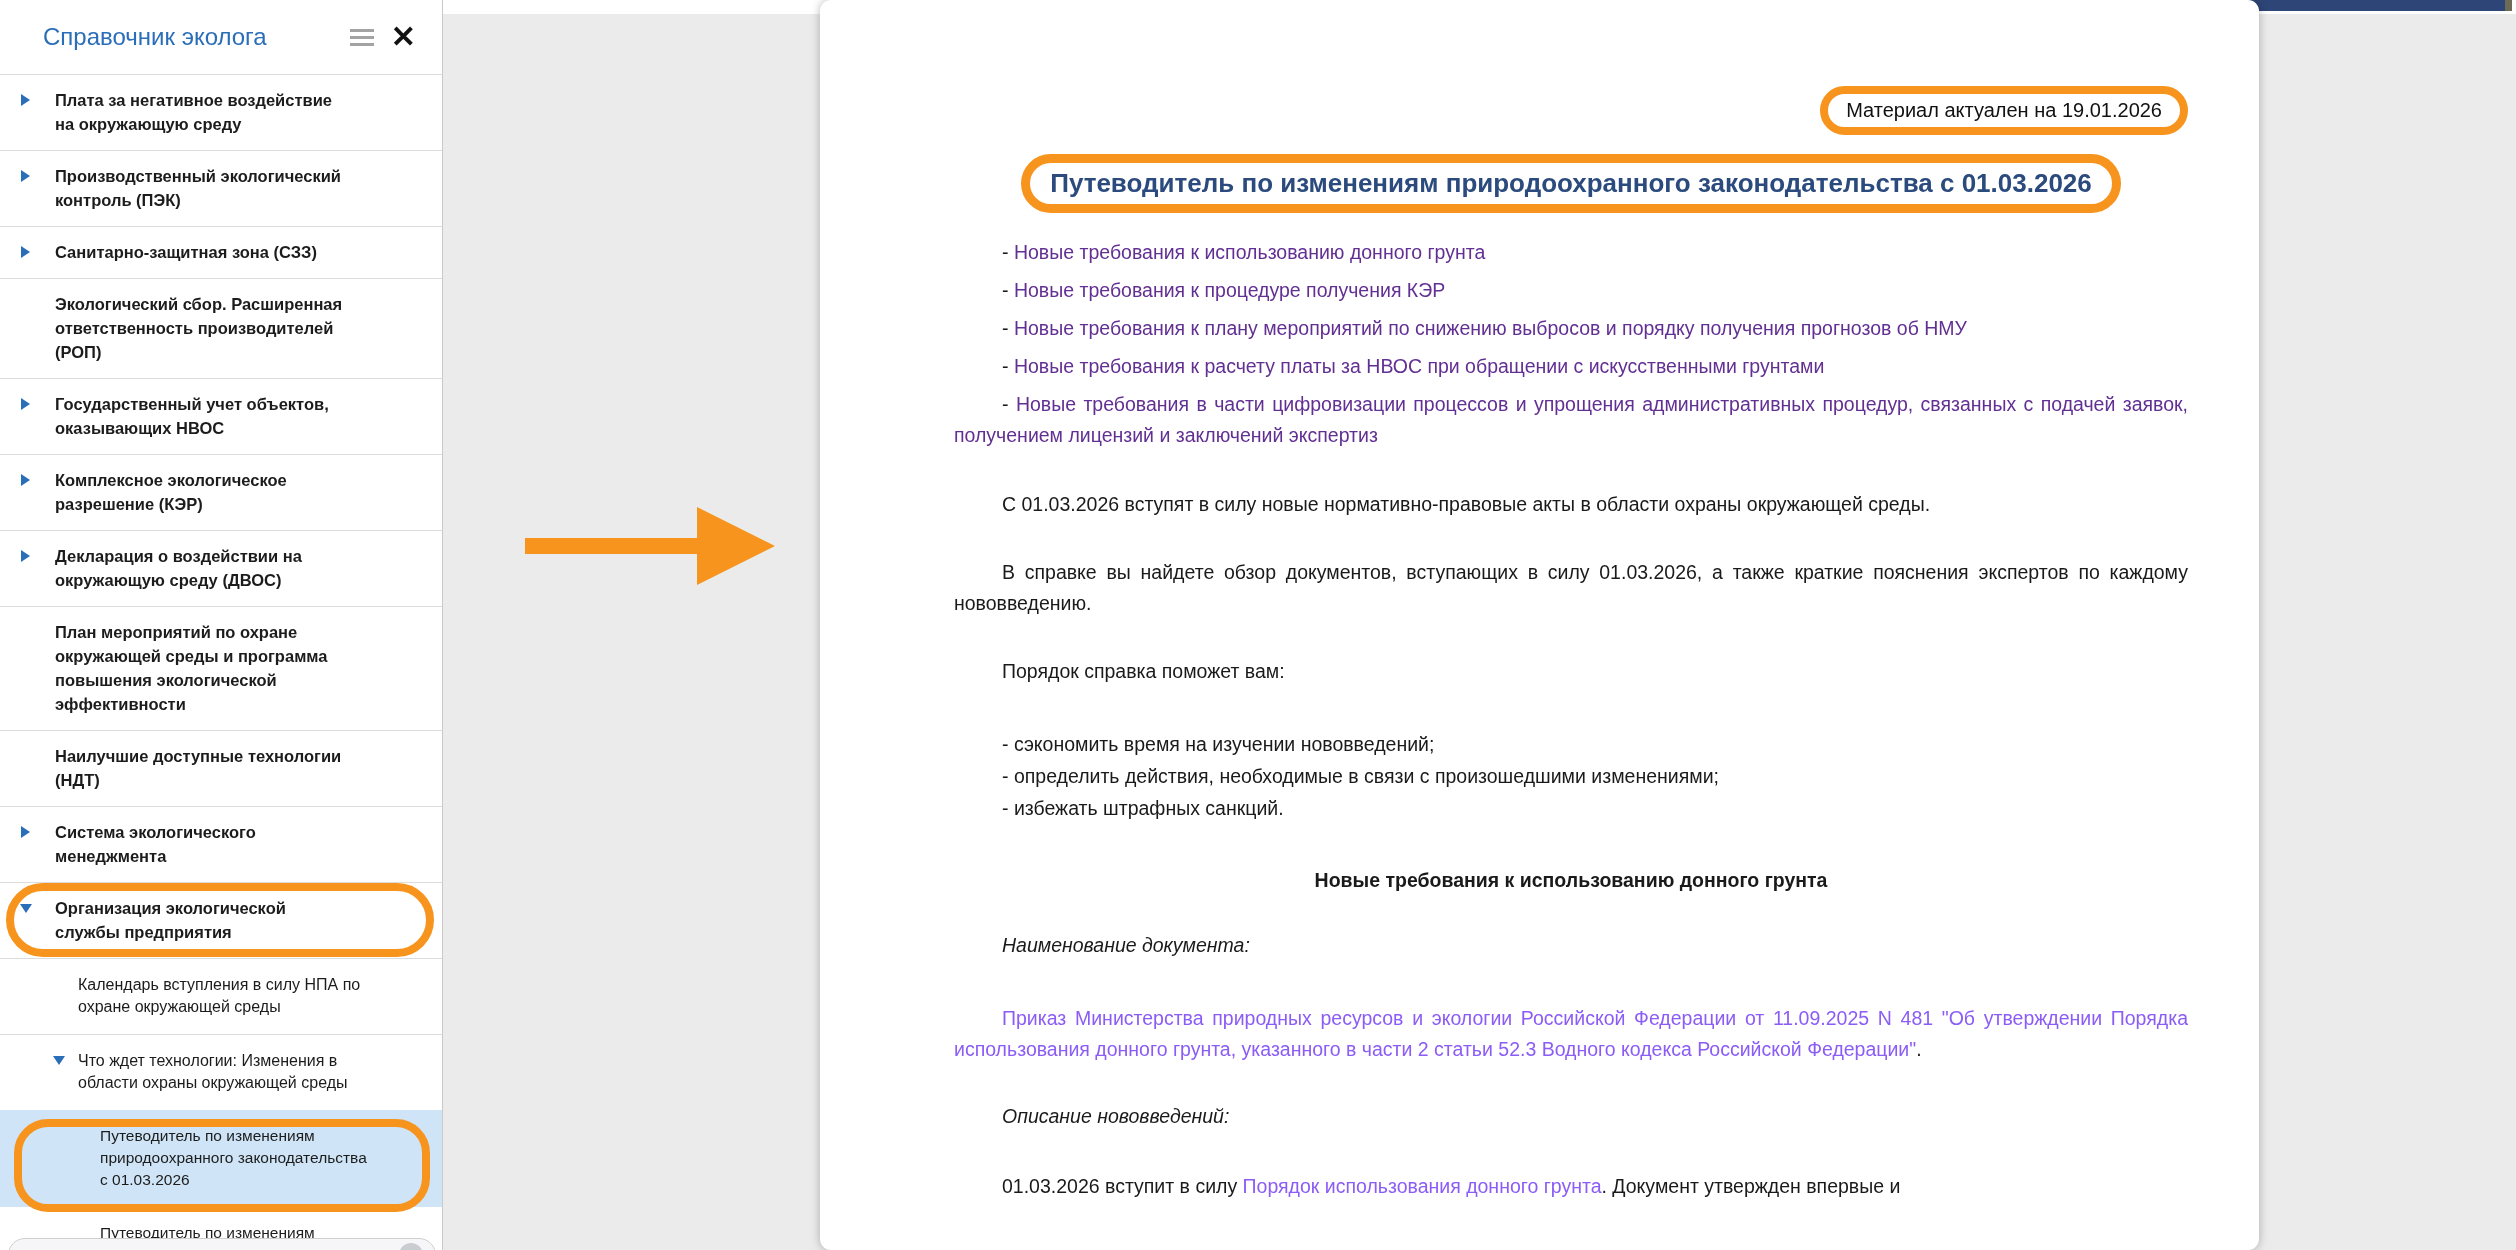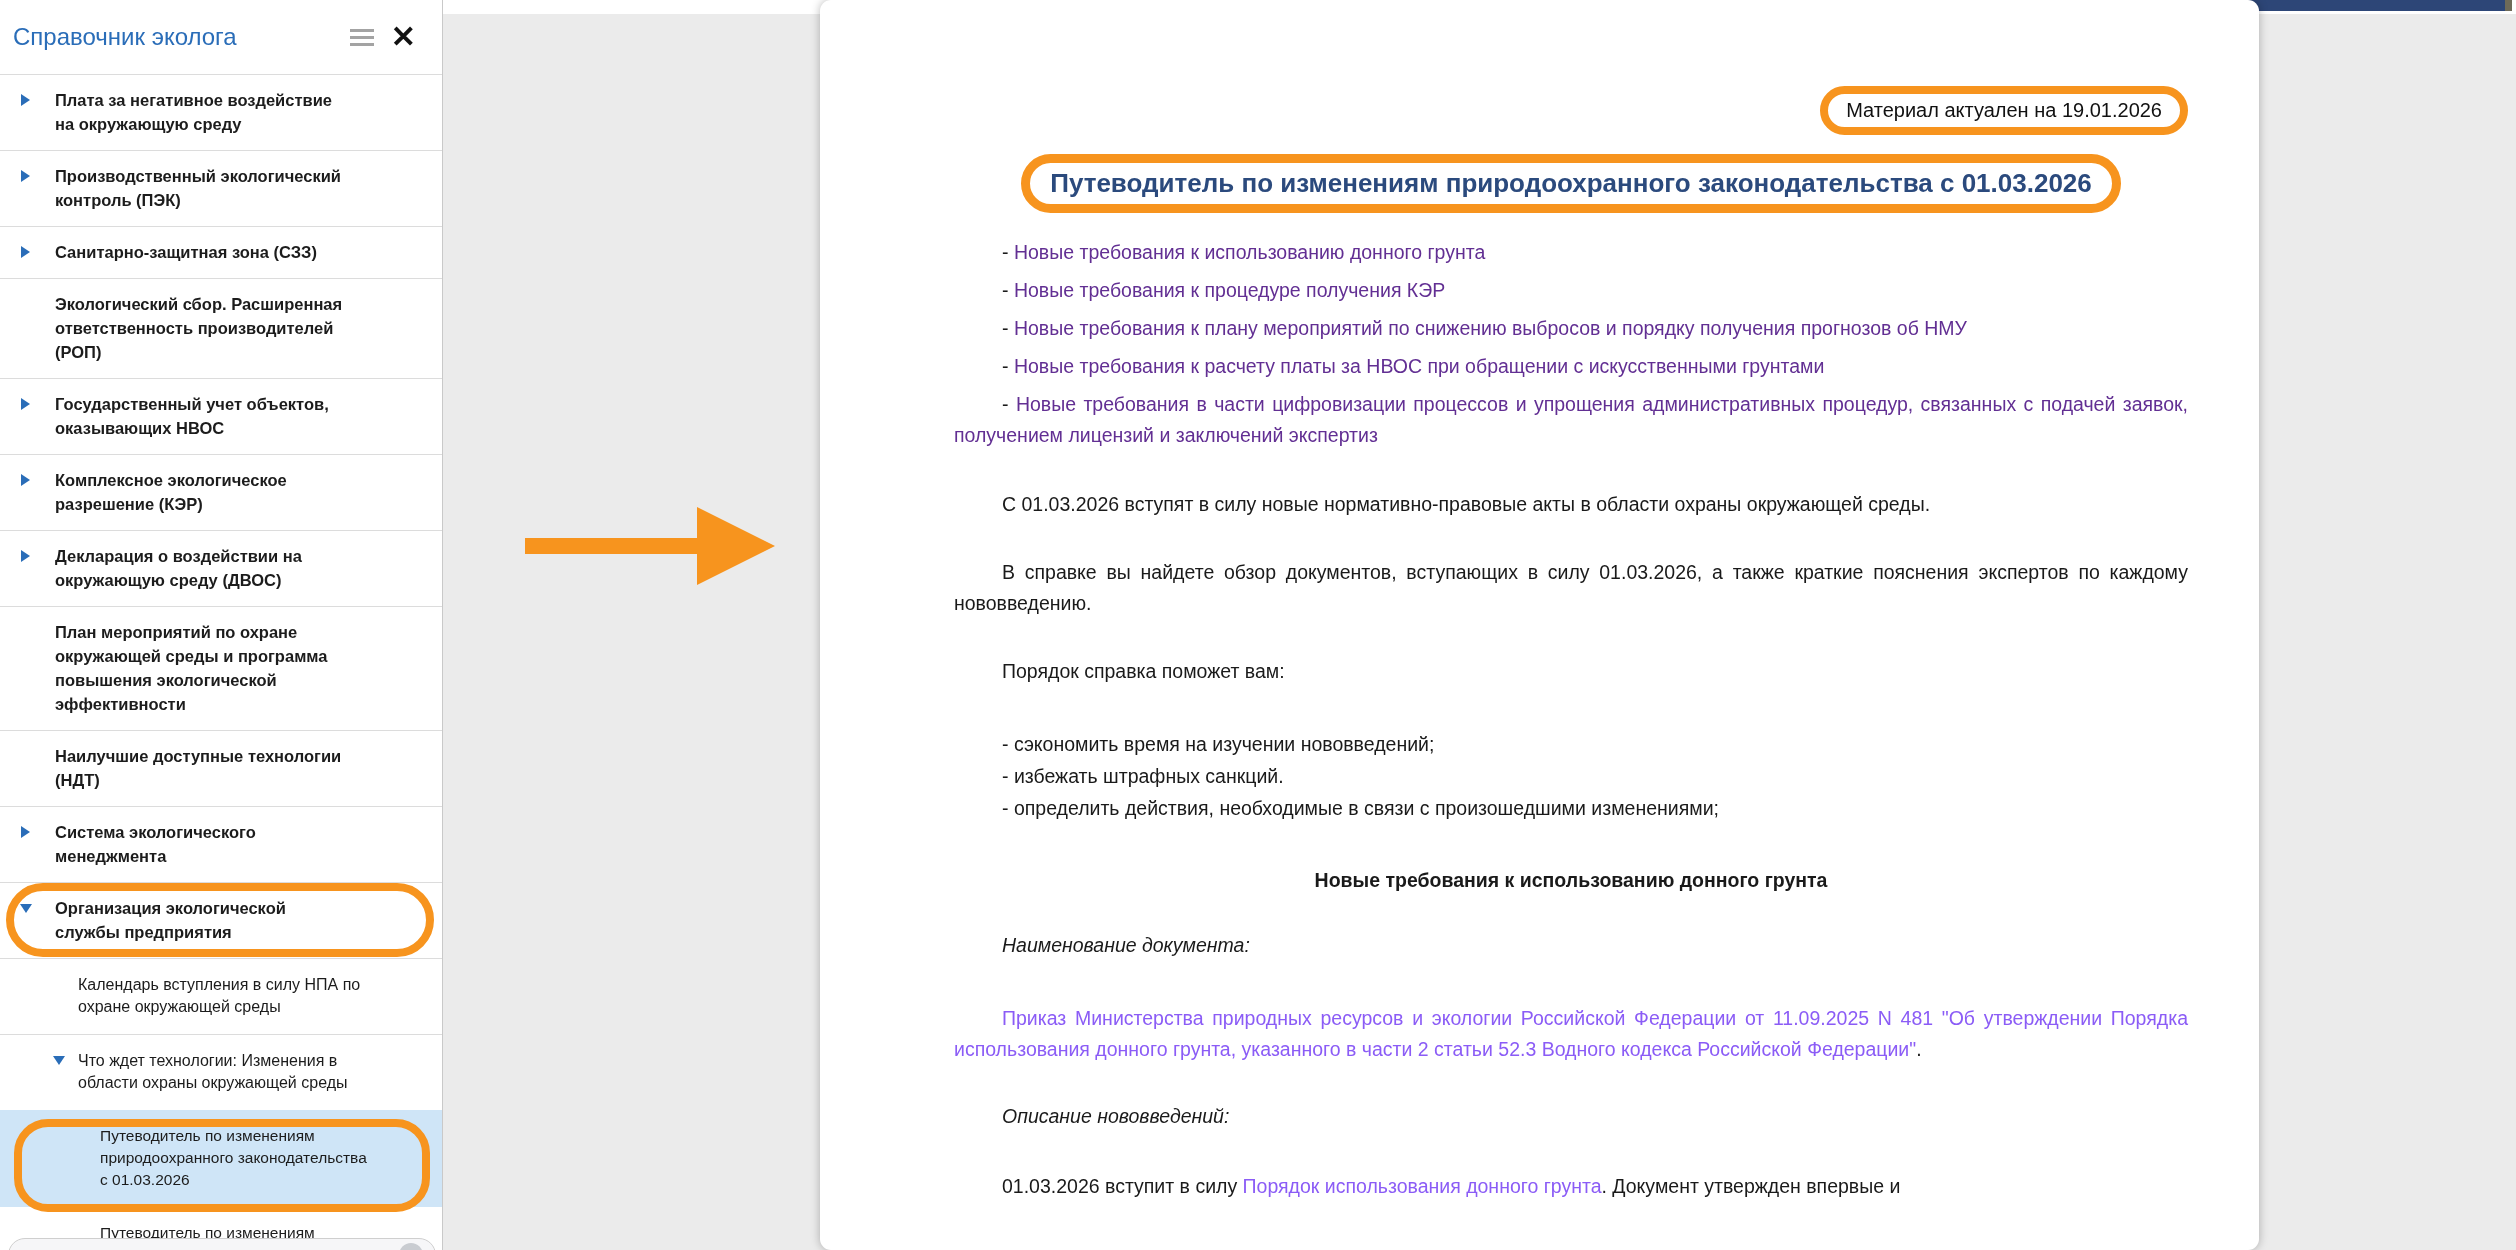--- a/index.html
+++ b/index.html
@@ -19,21 +19,21 @@
   .navy-bar .cap-left  { position: absolute; left: 0; top: 0; width: 6px; height: 11px; background: #55503f; }
   .navy-bar .cap-right { position: absolute; right: -7px; top: 0; width: 7px; height: 11px; background: #6e6a58; }
 
   
   .sidebar {
     position: absolute; left: 0; top: 0; width: 443px; height: 1250px;
     background: #ffffff; border-right: 1px solid #c9c9c9; z-index: 5;
   }
   .sb-header {
     height: 75px; display: flex; align-items: center;
-    padding: 0 26px 0 13px; border-bottom: 1px solid #dcdcdc;
+    padding: 0 26px 0 43px; border-bottom: 1px solid #dcdcdc;
   }
   .sb-title { font-size: 24px; color: #2a6db8; flex: 1 1 auto; }
   .hamburger { width: 24px; margin-right: 17px; cursor: pointer; }
   .hamburger .bar { height: 3px; background: #a3a3a3; margin: 4px 0; }
   .close-x { font-size: 30px; font-weight: 700; color: #111; line-height: 1; cursor: pointer; }
 
   .sb-item {
     position: relative;
     padding: 13px 99px 14px 55px;
     border-bottom: 1px solid #dcdcdc;
@@ -167,22 +167,22 @@
         <p class="toc-item"><span>- </span><span class="toc-link">Новые требования к расчету платы за НВОС при обращении с искусственными грунтами</span></p>
         <p class="toc-item"><span>- </span><span class="toc-link">Новые требования в части цифровизации процессов и упрощения административных процедур, связанных с подачей заявок, получением лицензий и заключений экспертиз</span></p>
       </div>
 
     <p class="p-std p1 body-text">С 01.03.2026 вступят в силу новые нормативно-правовые акты в области охраны окружающей среды.</p>
     <p class="p-std p2 body-text">В справке вы найдете обзор документов, вступающих в силу 01.03.2026, а также краткие пояснения экспертов по каждому нововведению.</p>
     <p class="p-std p3 body-text">Порядок справка поможет вам:</p>
 
     <div class="benefits body-text" id="benefits-block">
         <p class="benefit">- сэкономить время на изучении нововведений;</p>
+        <p class="benefit">- определить действия, необходимые в связи с произошедшими изменениями;</p>
         <p class="benefit">- избежать штрафных санкций.</p>
-        <p class="benefit">- определить действия, необходимые в связи с произошедшими изменениями;</p>
       </div>
 
     <p class="section-title body-text">Новые требования к использованию донного грунта</p>
 
     <p class="doc-label doc-label1 body-text">Наименование документа:</p>
 
     <p class="orange-para body-text"><span class="orange-link">Приказ Министерства природных ресурсов и экологии Российской Федерации от 11.09.2025 N 481 "Об утверждении Порядка использования донного грунта, указанного в части 2 статьи 52.3 Водного кодекса Российской Федерации"</span><span>.</span></p>
 
     <p class="doc-label doc-label2 body-text">Описание нововведений:</p>
 

